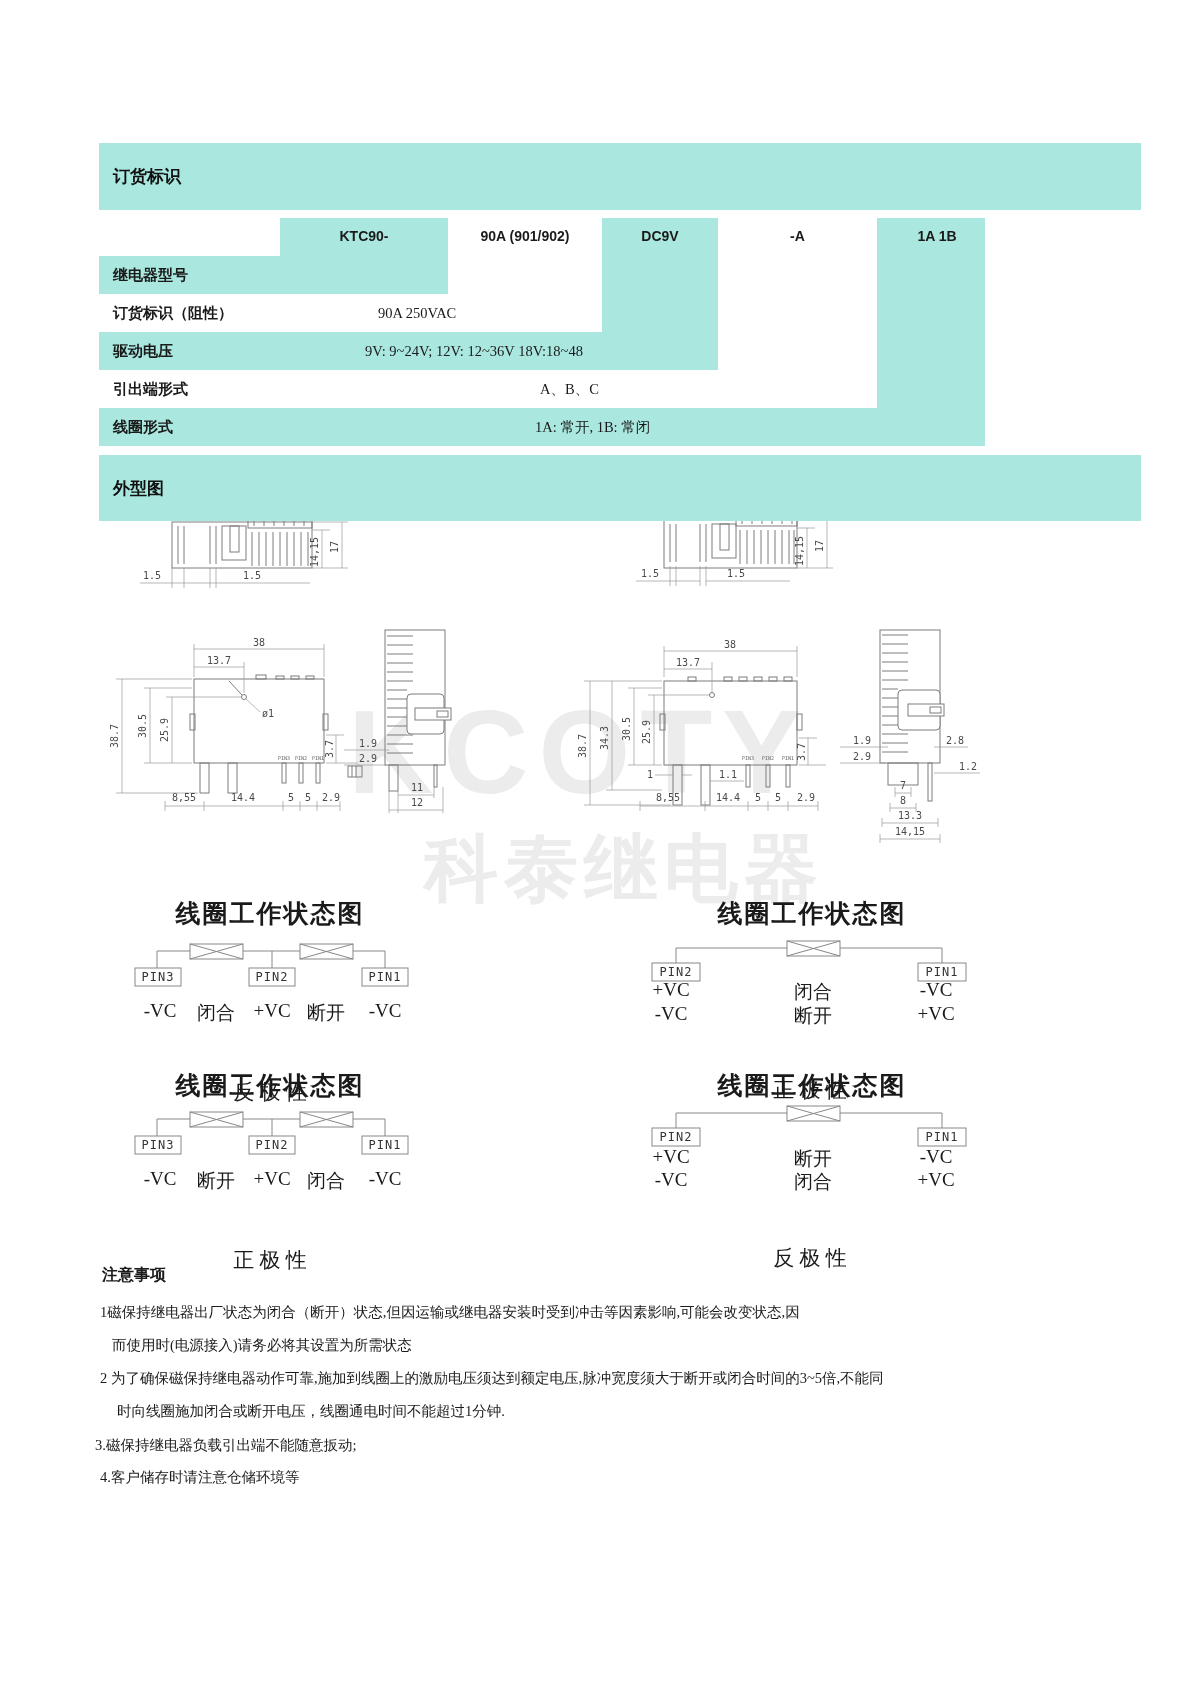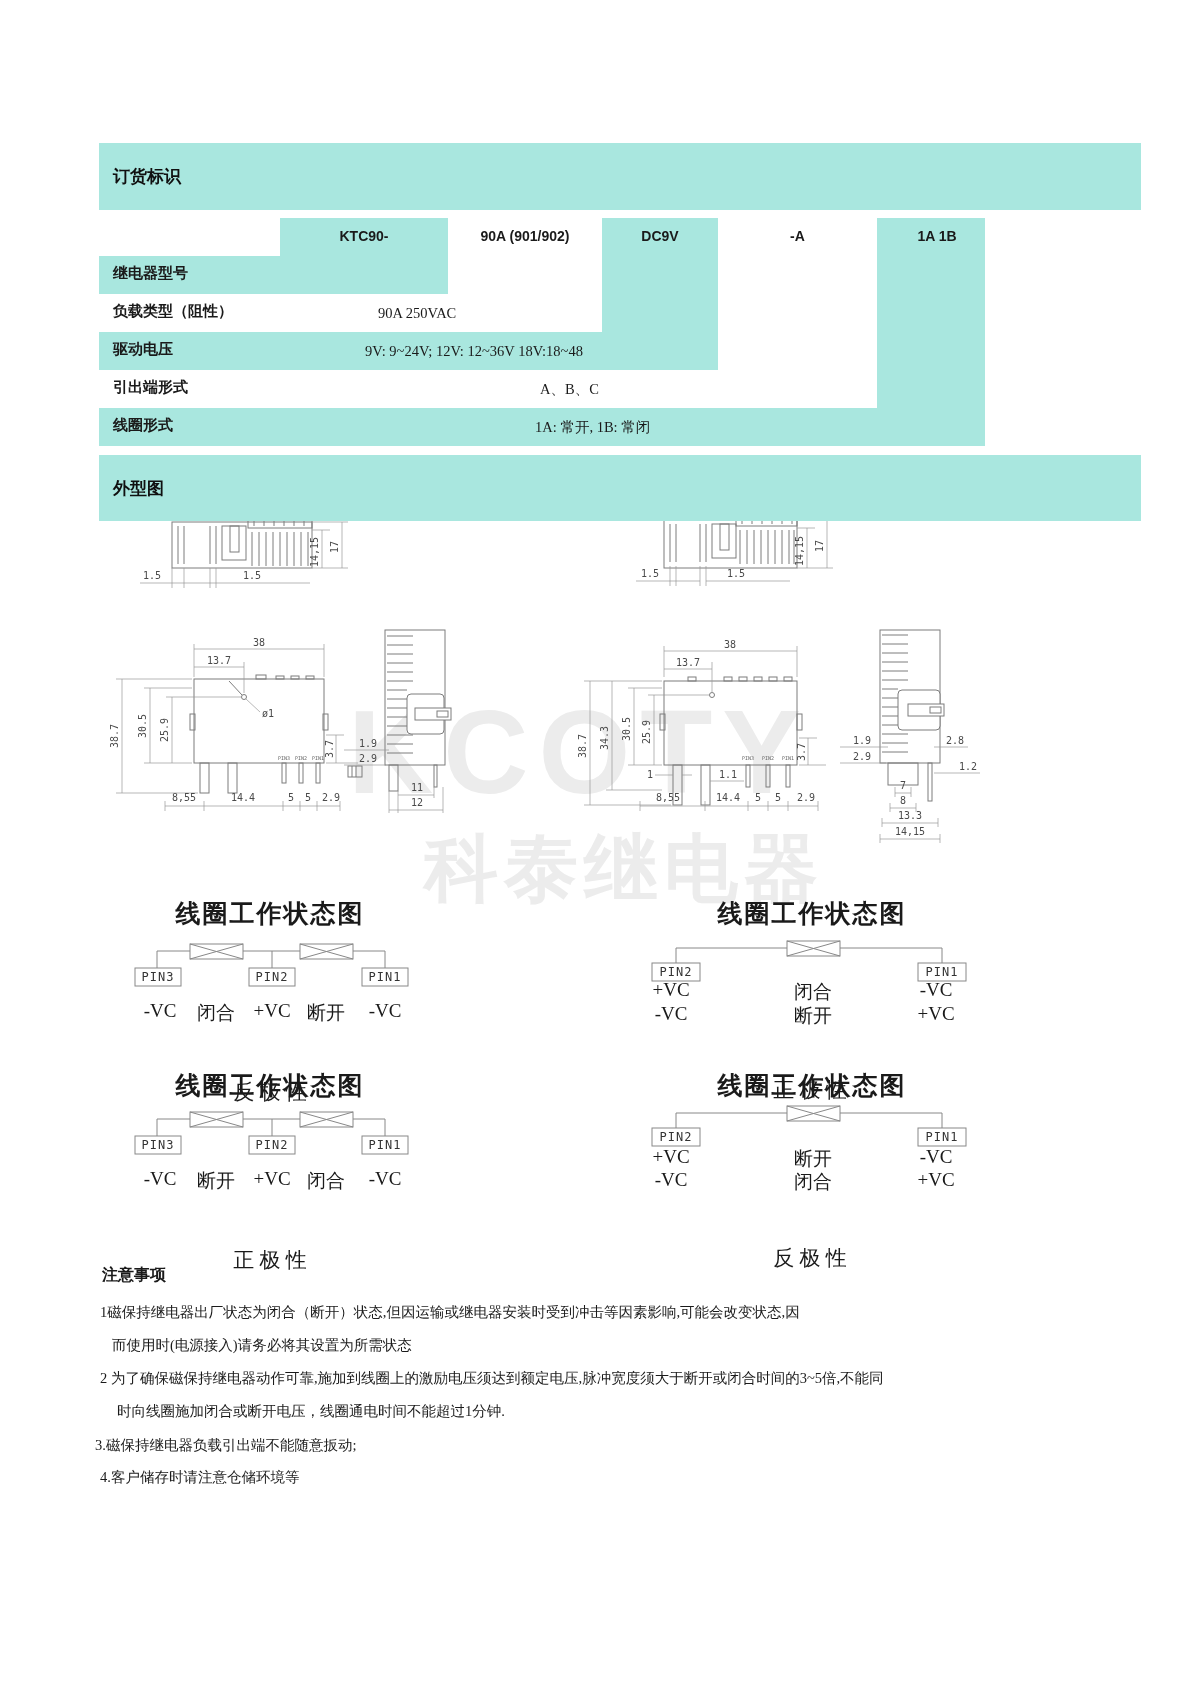--- a/index.html
+++ b/index.html
@@ -5,21 +5,21 @@
   html,body{margin:0;padding:0;background:#fff;}
   .page{position:relative;width:1190px;height:1683px;background:#fff;overflow:hidden;
         font-family:"Liberation Serif",serif;color:#1a1a1a;}
   .band{position:absolute;left:99px;width:1042px;background:var(--accent);
         display:flex;align-items:center;box-sizing:border-box;padding-left:14px;z-index:2;}
   .band-title{font-family:"Liberation Sans",sans-serif;font-weight:bold;font-size:17px;color:#101010;}
   .tblk{position:absolute;background:var(--accent);z-index:1;}
   .code-cell{position:absolute;top:218px;height:38px;line-height:36px;text-align:center;
              font-family:"Liberation Sans",sans-serif;font-weight:bold;font-size:14px;z-index:2;}
   .row-label{position:absolute;left:113px;height:48px;line-height:38px;
-             font-family:Liberation Mono, monospace;font-weight:bold;font-size:15px;z-index:2;}
+             font-family:Liberation Sans, sans-serif;font-weight:bold;font-size:15px;z-index:2;}
   .row-value{position:absolute;height:38px;line-height:38px;font-size:14.5px;
              font-family:"Liberation Serif",serif;z-index:2;}
   .wm{position:absolute;color:#ececec;font-family:"Liberation Sans",sans-serif;
       font-weight:bold;z-index:0;white-space:nowrap;}
   .wm1{left:348px;top:684px;font-size:118px;letter-spacing:10px;}
   .wm2{left:424px;top:820px;font-size:74px;letter-spacing:6px;}
   svg{position:absolute;z-index:1;overflow:visible;}
   .ol{stroke:#7d7d7d;fill:none;stroke-width:1;}
   .olw{stroke:#7d7d7d;fill:#fff;stroke-width:1;}
   .dim{stroke:#9a9a9a;fill:none;stroke-width:0.7;}
@@ -52,21 +52,21 @@
   <div class="tblk" style="left:99px;top:332px;width:619px;height:38px;"></div>
   <div class="tblk" style="left:99px;top:408px;width:886px;height:38px;"></div>
 
   <div class="code-cell" style="left:280px;width:168px;">KTC90-</div>
   <div class="code-cell" style="left:448px;width:154px;">90A (901/902)</div>
   <div class="code-cell" style="left:602px;width:116px;">DC9V</div>
   <div class="code-cell" style="left:718px;width:159px;">-A</div>
   <div class="code-cell" style="left:877px;width:108px;padding-left:6px;">1A 1B</div>
 
   <div class="row-label" style="top:256px;">继电器型号</div>
-  <div class="row-label" style="top:294px;">负载类型（阻性）</div>
+  <div class="row-label" style="top:294px;">订货标识（阻性）</div>
   <div class="row-label" style="top:332px;">驱动电压</div>
   <div class="row-label" style="top:370px;">引出端形式</div>
   <div class="row-label" style="top:408px;">线圈形式</div>
 
   <div class="row-value" style="left:378px;top:294px;">90A 250VAC</div>
   <div class="row-value" style="left:365px;top:332px;">9V: 9~24V; 12V: 12~36V  18V:18~48</div>
   <div class="row-value" style="left:540px;top:370px;">A、B、C</div>
   <div class="row-value" style="left:535px;top:408px;">1A: 常开, 1B: 常闭</div>
 
   <div class="band" style="top:455px;height:66px;">

